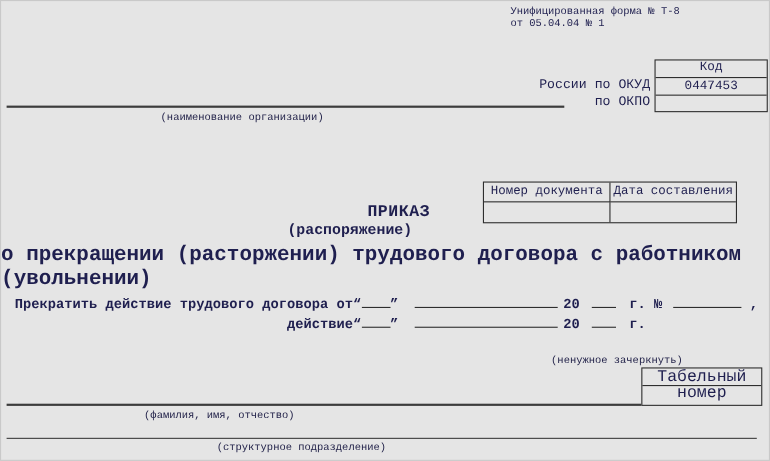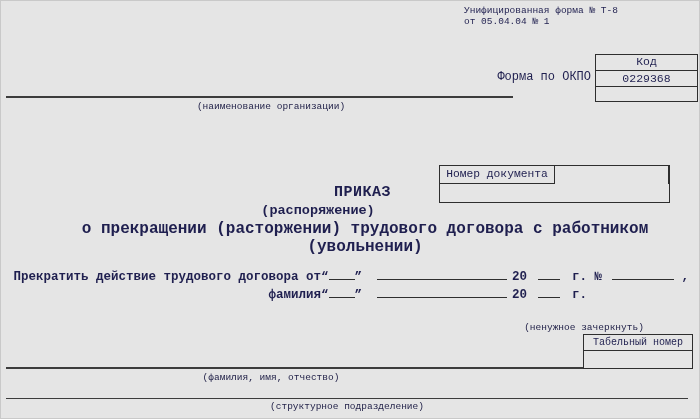--- a/index.html
+++ b/index.html
@@ -18,98 +18,100 @@
   .approval { left:463px; top:4px; width:232px; font-size:9.5px; line-height:11px; }
   
   .code-table { left:594px; top:53px; width:103px; border:1px solid #2e2e2e; font-size:11.5px; text-align:center; }
   .code-row { height:15px; line-height:14px; }
   .code-row + .code-row { border-top:1px solid #2e2e2e; }
   .code-val { height:16px; line-height:15px; }
   .okud-label { left:440px; top:69px; width:150px; text-align:right; font-size:12px; }
   .okpo-label { left:440px; top:84px; width:150px; text-align:right; font-size:12px; }
   
   .org-line { left:5px; top:95px; width:507px; border-bottom:2px solid #3c3c3c; height:2px; }
-  .caption { font-size:9.5px; text-align:center; color:#23234a; }
+  .caption { font-size:9.5px; color:#23234a; }
   .org-caption { left:145px; top:100px; width:250px; }
   
   .doc-table { left:398px; top:164px; width:231px; border:1px solid #2e2e2e; display:grid; grid-template-columns:115px 114px; font-size:11.3px; text-align:center;margin-left:40px; }
   .doc-cell { height:18px; line-height:17px; }
   .dc-tl { border-right:1px solid #2e2e2e; border-bottom:1px solid #2e2e2e; }
   .dc-tr { border-bottom:1px solid #2e2e2e; }
   .dc-bl { border-right:1px solid #2e2e2e; }
   
   .title1 { left:240px; top:183px; width:150px; text-align:right; font-size:15px; font-weight:bold; letter-spacing:0.5px; }
   .title2 { left:167px; top:202px; width:300px; text-align:center; font-size:13.5px; font-weight:bold; }
-  .title3 { left:0px; top:219px; width:700px; text-align:center; font-size:16px; font-weight:bold;padding-left:28px; }
+  .title3 { left:0px; top:219px; width:700px; text-align:left; font-size:19px; font-weight:bold; }
   
   .body-grid {
     left:5px; top:268px;
     display:grid;
     grid-template-columns:315px 48px 143px 26px 34px auto;
     grid-auto-rows:17.5px;
     align-items:baseline;
     font-size:12.5px; font-weight:bold;
   }
   .cell-r { text-align:right; }
   .blank { display:inline-block; border-bottom:1.4px solid #2e2e2e; height:11px; vertical-align:baseline; }
   .b26 { width:26px; }
   .b130 { width:130px; margin-left:8px; }
   .b22 { width:22px; }
   .b62 { width:62px; margin-left:10px; }
   .strike-note { left:500px; top:306px; width:166px;margin-top:15px; }
   
-  .pers-table { left:582px; top:333px; width:110px; border:1px solid #2e2e2e; font-size:10px; text-align:center; }
+  .pers-table { left:582px; top:333px; width:110px; border:1px solid #2e2e2e; font-size:15px; text-align:center; }
   .pers-head { height:16px; line-height:15px; border-bottom:1px solid #2e2e2e; }
   .pers-val { height:17px; }
   
   .name-line { left:5px; top:366px; width:577px; border-bottom:2px solid #3c3c3c; height:2px; }
   .name-caption { left:130px; top:371px; width:280px; }
   .unit-line { left:5px; top:396px; width:682px; border-bottom:1.5px solid #3c3c3c; height:2px; }
   .unit-caption { left:196px; top:400px; width:300px; }
 </style>
 </head>
 <body>
 
 <div class="page">
 
   <div class="abs approval">
     <div>Унифицированная форма № Т-8</div>
     <div>от 05.04.04 № 1</div>
   </div>
 
   <div class="abs code-table">
     <div class="code-row">Код</div>
-    <div class="code-row code-val">0229368</div>
+    <div class="code-row code-val">0447453</div>
     <div class="code-row"></div>
   </div>
-  <div class="abs okud-label">Форма по ОКПО</div>
+  <div class="abs okud-label">России по ОКУД</div>
+  <div class="abs okpo-label">по ОКПО</div>
 
   <div class="abs org-line"></div>
   <div class="abs caption org-caption">(наименование организации)</div>
 
   <div class="abs doc-table">
     <div class="doc-cell dc-tl">Номер документа</div>
+    <div class="doc-cell dc-tr">Дата составления</div>
     <div class="doc-cell dc-bl"></div>
     <div class="doc-cell"></div>
   </div>
 
   <div class="abs title1">ПРИКАЗ</div>
   <div class="abs title2">(распоряжение)</div>
   <div class="abs title3">о прекращении (расторжении) трудового договора с работником (увольнении)</div>
 
   <div class="abs body-grid">
 
     <div class="cell-r">Прекратить действие трудового договора от</div>
     <div><span>“</span><span class="blank b26"></span><span>”</span></div>
     <div><span class="blank b130"></span></div>
     <div>20</div>
     <div><span class="blank b22"></span></div>
     <div><span>г. №</span><span class="blank b62"></span> <span>,</span></div>
 
-    <div class="cell-r">фамилия</div>
+    <div class="cell-r">действие</div>
     <div><span>“</span><span class="blank b26"></span><span>”</span></div>
     <div><span class="blank b130"></span></div>
     <div>20</div>
     <div><span class="blank b22"></span></div>
     <div>г.</div>
   </div>
 
   <div class="abs caption strike-note">(ненужное зачеркнуть)</div>
 
   <div class="abs pers-table">

